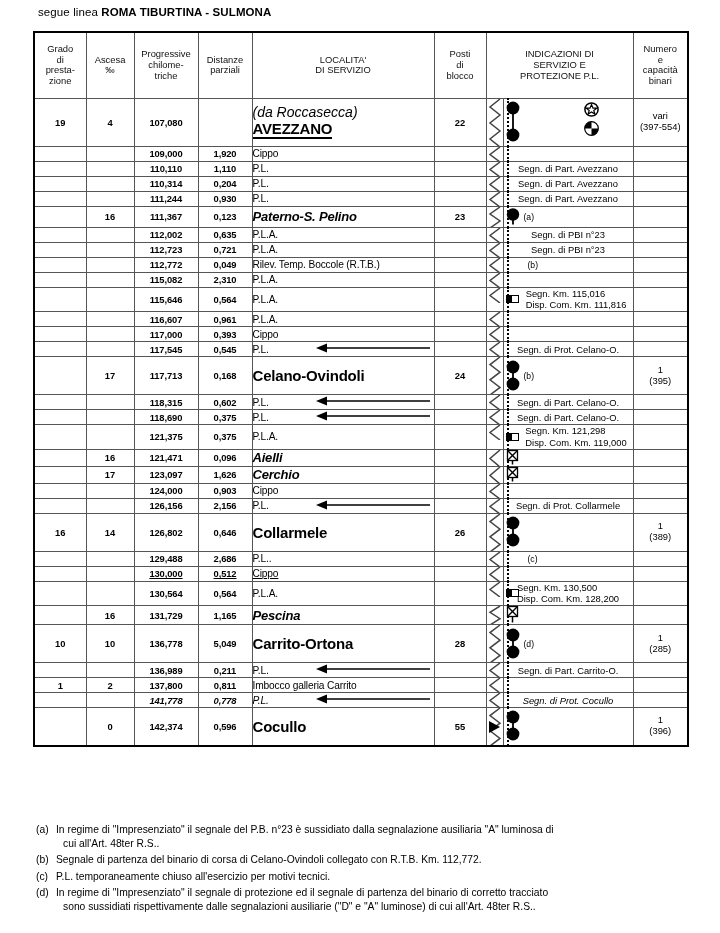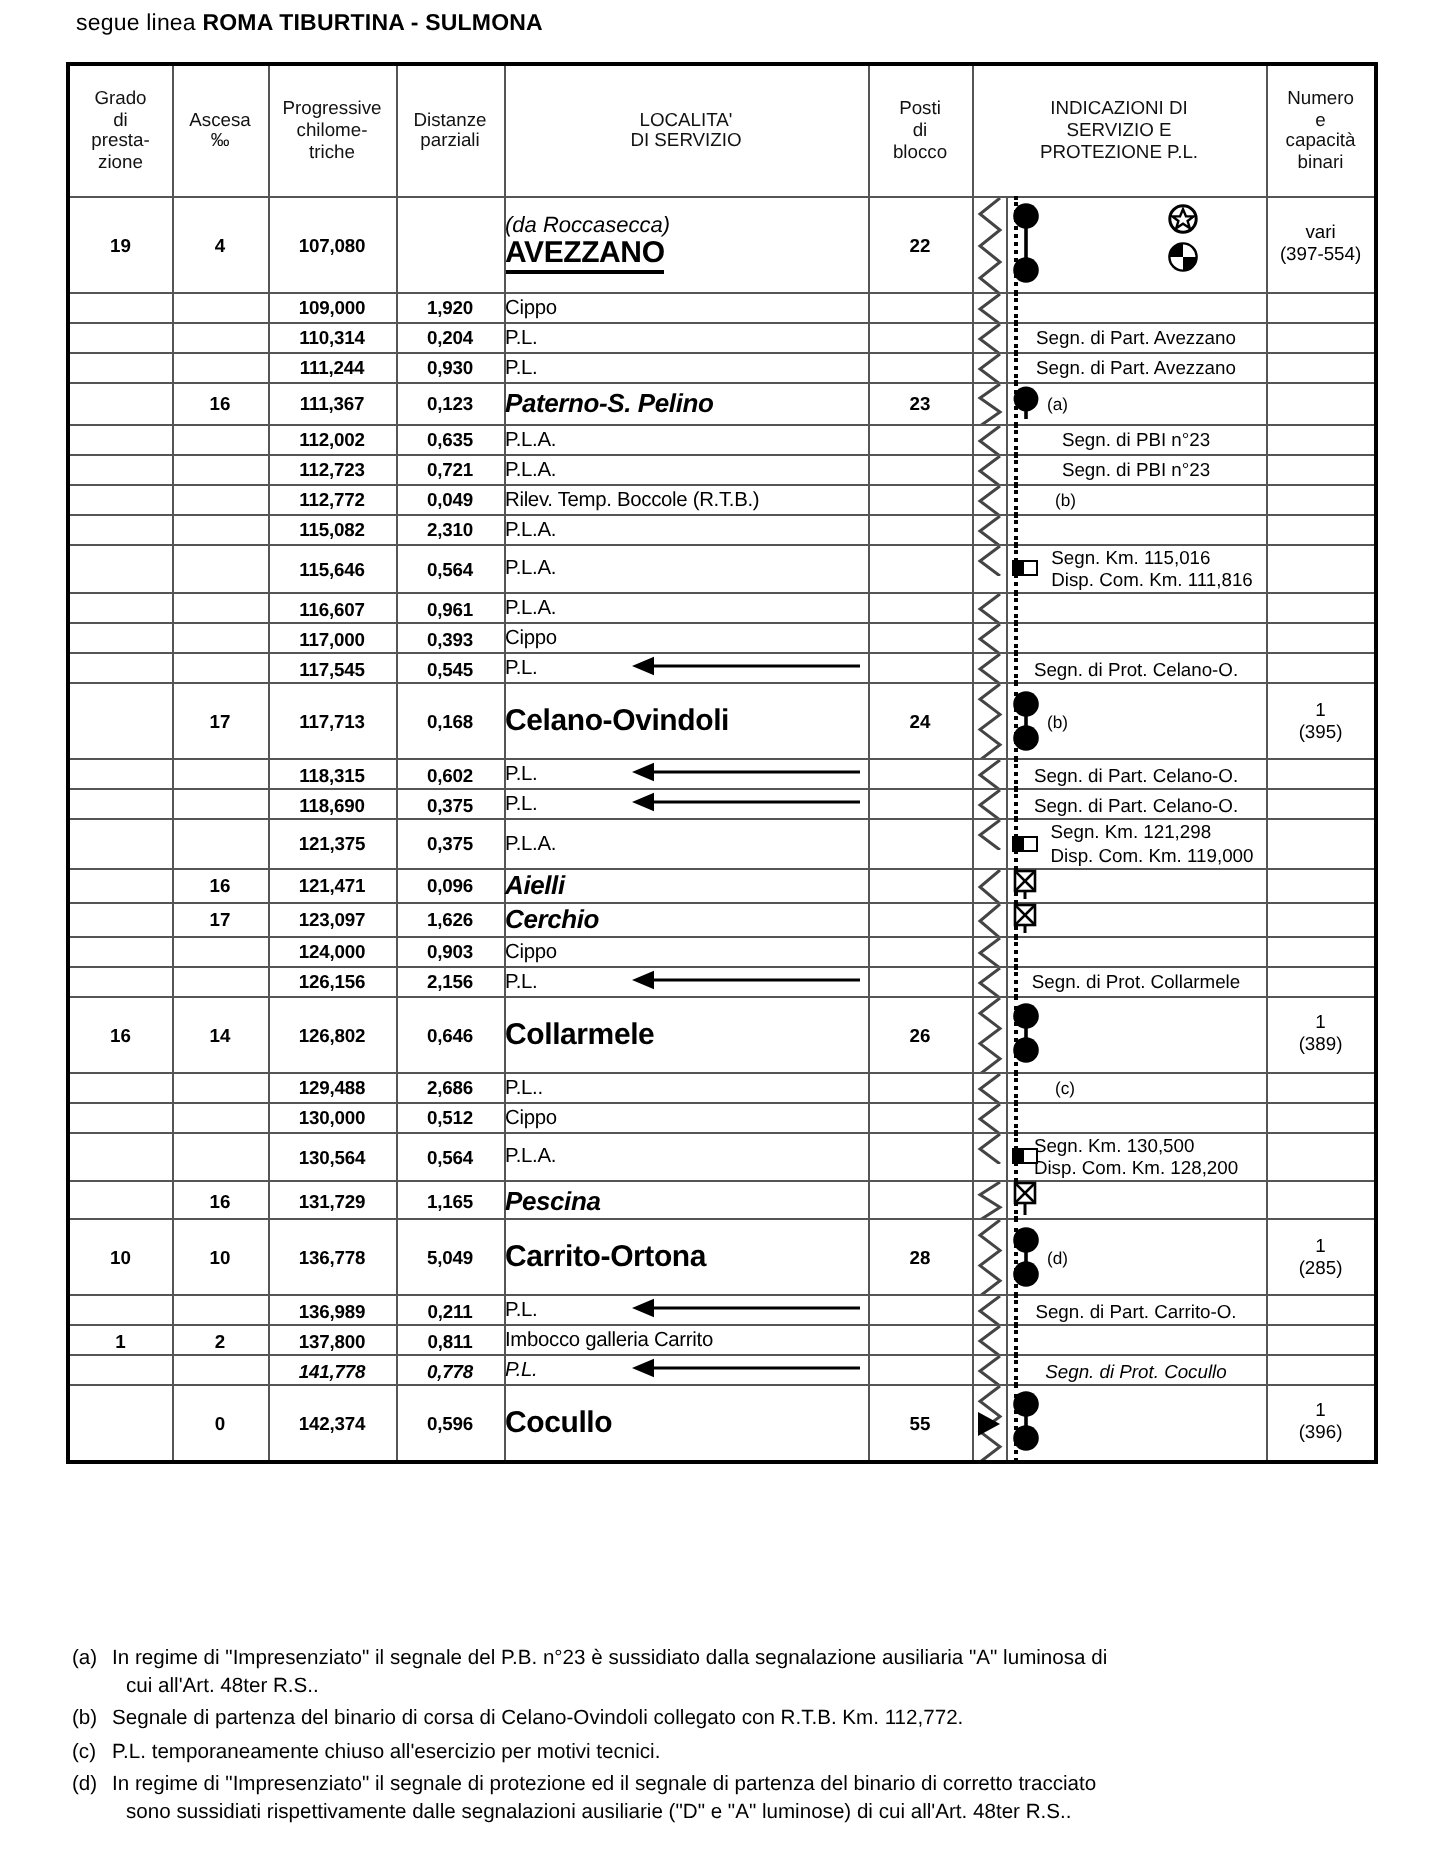--- a/index.html
+++ b/index.html
@@ -59,21 +59,21 @@
   td.zig{padding:0;position:relative;border-left:0;border-right:0;background:#fff;}
   td.ind{position:relative;text-align:center;font-size:8.6px;}
   td.num{text-align:center;font-size:8.8px;line-height:1.15;border-left:1.6px solid #000;}
 
   
   .loc-minor{font-size:10.2px;letter-spacing:-.15px;}
   .loc-station-b{font-size:15px;font-weight:bold;letter-spacing:-.2px;}
   .loc-station-u{font-size:15px;font-weight:bold;letter-spacing:-.2px;
     border-bottom:2.2px solid #000;display:inline-block;padding-bottom:0px;line-height:1.05;}
   .loc-italic{font-size:13px;font-style:italic;font-weight:bold;letter-spacing:-.2px;}
-  .loc-sub{font-size:11px;font-style:italic;display:block;line-height:1.1;}
+  .loc-sub{font-size:14px;font-style:italic;display:block;line-height:1.1;}
 
   
   .zigwrap{position:absolute;inset:0;overflow:hidden;}
   .zigwrap svg{display:block;width:17px;}
 
   
   .dotline{position:absolute;left:3px;top:-1px;bottom:-1px;width:0;
     border-left:2.2px dotted #000;}
   .ind-txt{position:relative;z-index:2;display:inline-block;padding:0 4px;}
   .ind-txt.two{line-height:1.25;text-align:left;}
@@ -209,20 +209,37 @@
               <svg height="15" viewBox="0 0 17 15" preserveAspectRatio="none">
                 <path d="M13 0 L3 7.5 L13 15" stroke="#444" stroke-width="1.5" fill="none"></path>
               </svg>
             </div>
           </td>
           <td class="ind">
             <div class="dotline"></div>
           </td>
           <td class="num"></td>
         </tr>
+        <tr style="height: 15px;">
+          <td class="grado"></td>
+          <td class="ascesa"></td>
+          <td class="prog">110,110</td>
+          <td class="dist">1,110</td>
+          <td class="loc"><span class="loc-minor">P.L.</span></td>
+          <td class="posti"></td>
+          <td class="zig">
+            <div class="zigwrap">
+              <svg height="15" viewBox="0 0 17 15" preserveAspectRatio="none">
+                <path d="M13 0 L3 7.5 L13 15" stroke="#444" stroke-width="1.5" fill="none"></path>
+              </svg>
+            </div>
+          </td>
+          <td class="ind"><div class="dotline"></div><span class="ind-txt">Segn. di Part. Avezzano</span></td>
+          <td class="num"></td>
+        </tr>
         <tr style="height: 15px; margin-top: 33px;">
           <td class="grado"></td>
           <td class="ascesa"></td>
           <td class="prog">110,314</td>
           <td class="dist">0,204</td>
           <td class="loc"><span class="loc-minor">P.L.</span></td>
           <td class="posti"></td>
           <td class="zig">
             <div class="zigwrap">
               <svg height="15" viewBox="0 0 17 15" preserveAspectRatio="none">
@@ -640,21 +657,21 @@
                 <path d="M13 0 L3 7.5 L13 15" stroke="#444" stroke-width="1.5" fill="none"></path>
               </svg>
             </div>
           </td>
           <td class="ind">
             <div class="dotline"></div>
             <span class="note-mark" style="left:24px;top:50%;transform:translateY(-50%);">(c)</span>
           </td>
           <td class="num"></td>
         </tr>
-        <tr style="height: 15px;">
+        <tr style="height: 15px; text-decoration: underline;">
           <td class="grado"></td>
           <td class="ascesa"></td>
           <td class="prog">130,000</td>
           <td class="dist">0,512</td>
           <td class="loc"><span class="loc-minor">Cippo</span></td>
           <td class="posti"></td>
           <td class="zig">
             <div class="zigwrap">
               <svg height="15" viewBox="0 0 17 15" preserveAspectRatio="none">
                 <path d="M13 0 L3 7.5 L13 15" stroke="#444" stroke-width="1.5" fill="none"></path>

